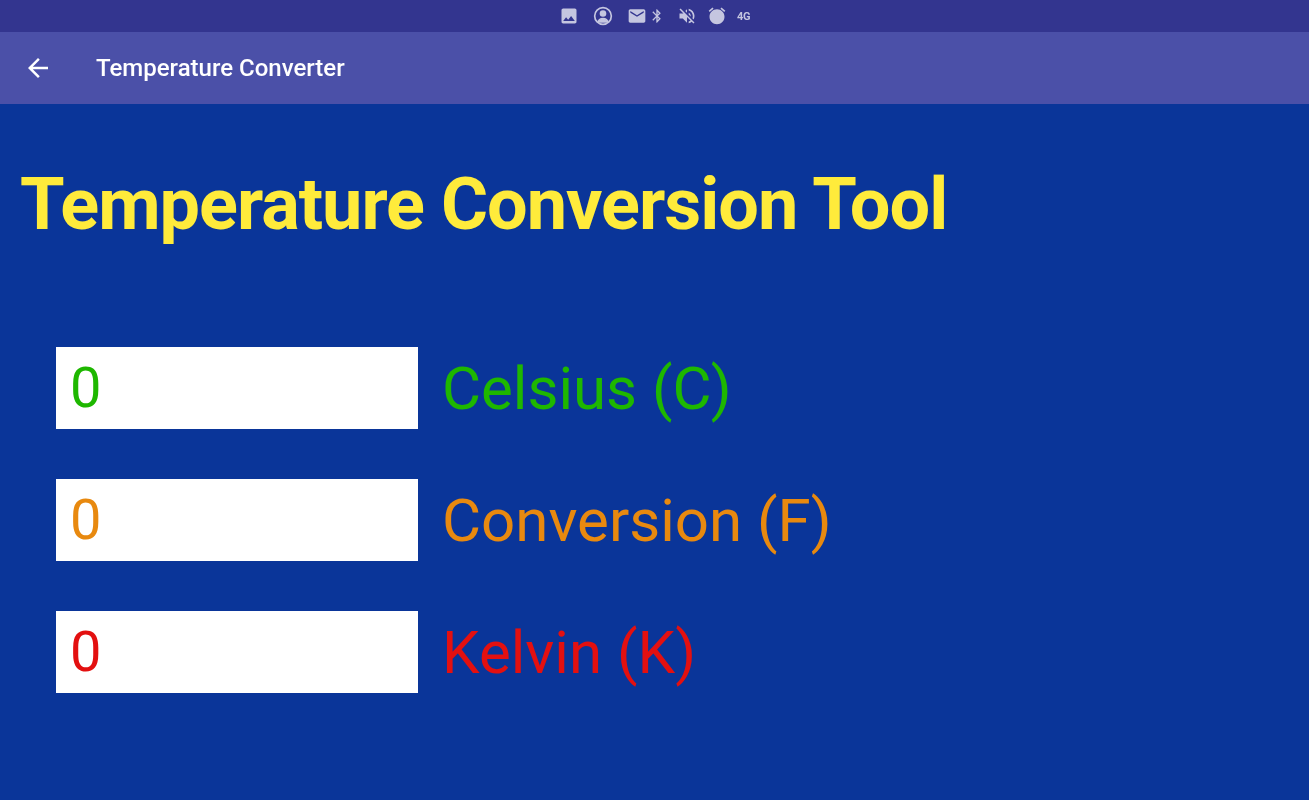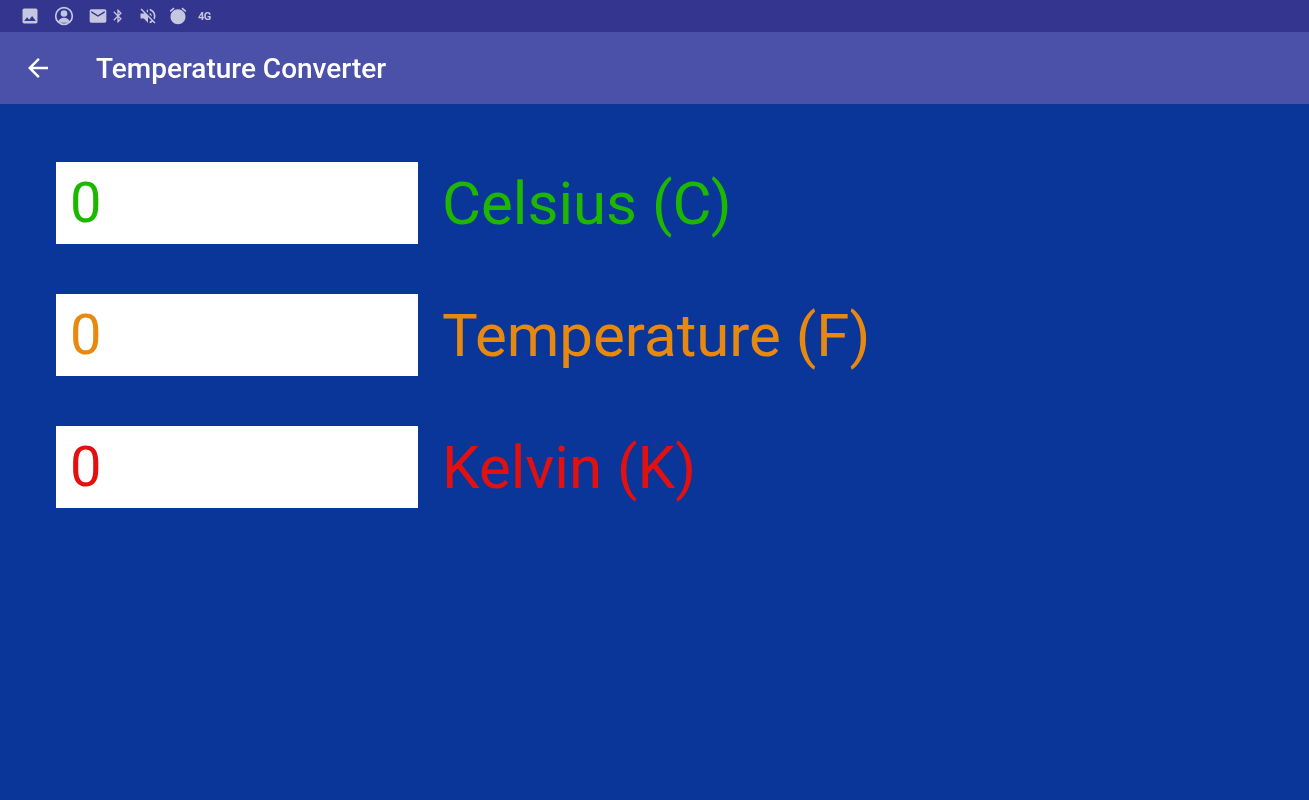--- a/index.html
+++ b/index.html
@@ -12,22 +12,22 @@
       width: 1309px;
       height: 800px;
       overflow: hidden;
       background: #0a3599;
     }
     .status-bar {
       height: 32px;
       background: #33358f;
       display: flex;
       align-items: center;
-      justify-content: flex-start;
-      padding: 0 20px;
+      justify-content: center;
+      padding: 0 13px;
       color: #c5c6e0;
     }
     .status-left {
       display: flex;
       gap: 14px;
       align-items: center;
     }
     .status-right {
       display: flex;
       gap: 10px;
@@ -57,21 +57,21 @@
       width: 36px;
       height: 36px;
       display: flex;
       align-items: center;
       justify-content: center;
       cursor: pointer;
       color: #ffffff;
     }
     .app-title {
       color: #ffffff;
-      font-size: 28px;
+      font-size: 24px;
       font-weight: 500;
     }
     .content {
       padding: 58px 28px 0 20px;
     }
     .page-title {
       color: #ffeb3b;
       font-size: 72px;
       font-weight: bold;
       margin-bottom: 100px;
@@ -162,28 +162,29 @@
 <div class="app-bar">
   <div class="back-button">
     <svg width="30" height="30" viewBox="0 0 24 24" fill="#ffffff">
       <path d="M20 11H7.83l5.59-5.59L12 4l-8 8 8 8 1.41-1.41L7.83 13H20v-2z"></path>
     </svg>
   </div>
   <div class="app-title">Temperature Converter</div>
 </div>
 
 <div class="content">
+  <h1 class="page-title">Temperature Conversion Tool</h1>
 
   <div class="temp-row">
     <input type="text" class="temp-input celsius" value="0" style="">
     <span class="temp-label celsius">Celsius (C)</span>
   </div>
 
   <div class="temp-row">
     <input type="text" class="temp-input fahrenheit" value="0" style="">
-    <span class="temp-label fahrenheit">Temperature (F)</span>
+    <span class="temp-label fahrenheit">Conversion (F)</span>
   </div>
 
   <div class="temp-row">
     <input type="text" class="temp-input kelvin" value="0" style="">
     <span class="temp-label kelvin">Kelvin (K)</span>
   </div>
 </div>
 
 </body></html>

